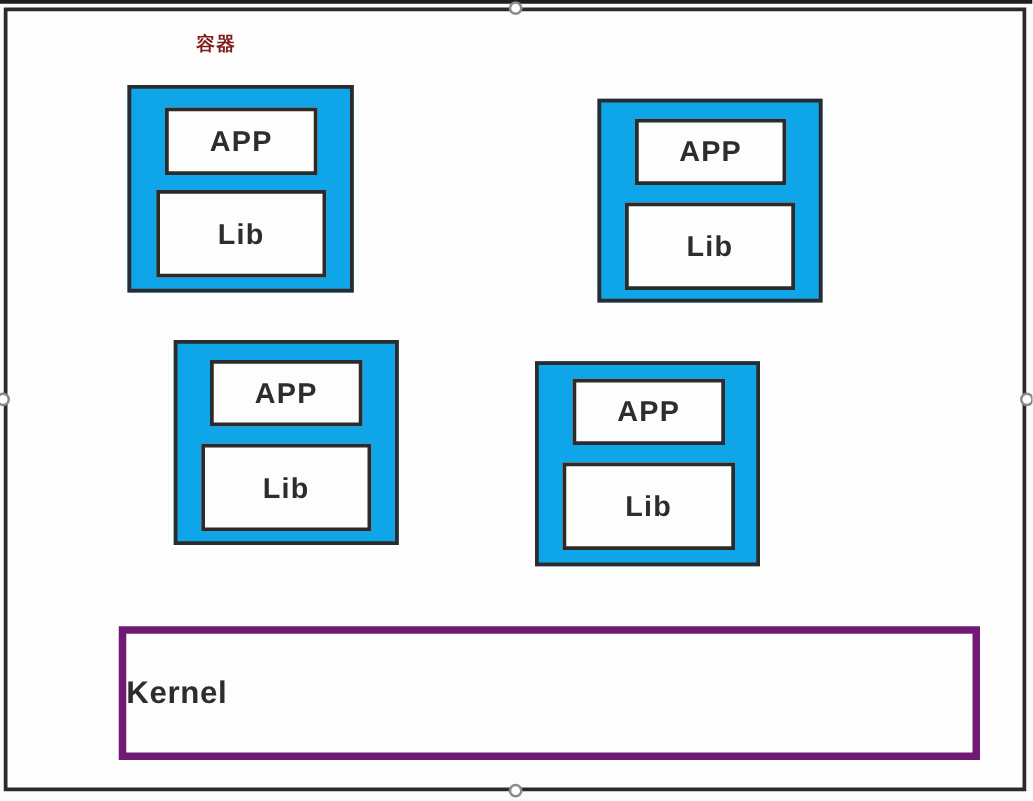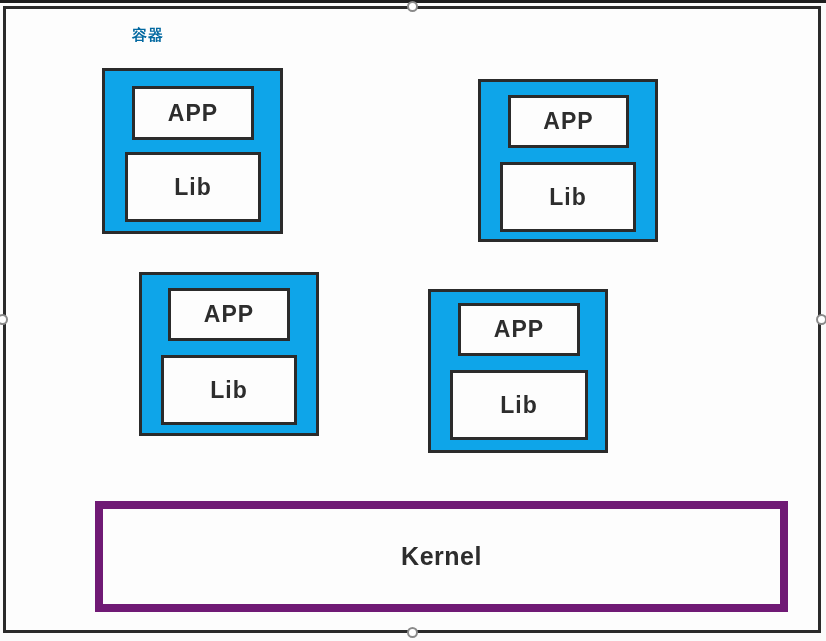--- a/index.html
+++ b/index.html
@@ -22,24 +22,24 @@
   }
   .canvas-rect {
     position: absolute;
     left: 3px; top: 6px;
     width: 812px; height: 621px;
     border: 3px solid #2a2a2a;
     background: #fdfdfd;
   }
   .canvas-label {
     position: absolute;
-    left: 126px; top: 17px;
+    left: 151px; top: 17px;
     font-size: 15px;
     font-weight: 600;
-    color: #0369a1;
+    color: #7f1d1d;
     letter-spacing: 1px;
   }
   .container-box {
     position: absolute;
     border: 3px solid #2b2b2b;
     background: #0ea5e9;
   }
   .inner-box {
     position: absolute;
     border: 3px solid #2b2b2b;
@@ -52,25 +52,25 @@
   .inner-box span {
     font-weight: bold;
     font-size: 23px;
     color: #2d2d2d;
     letter-spacing: 1px;
   }
   .kernel-box {
     position: absolute;
     left: 89px; top: 492px;
     width: 677px; height: 95px;
-    border: 8px solid #701a75;
+    border: 6px solid #701a75;
     background: #fdfdfd;
     display: flex;
     align-items: center;
-    justify-content: center;
+    justify-content: flex-start;
   }
   .kernel-box span {
     font-weight: bold;
     font-size: 25px;
     color: #2d2d2d;
     letter-spacing: 0.5px;
   }
   
   .c1 { left: 96px;  top: 59px;  width: 175px; height: 160px; }
   .c2 { left: 472px; top: 70px;  width: 174px; height: 157px; }

